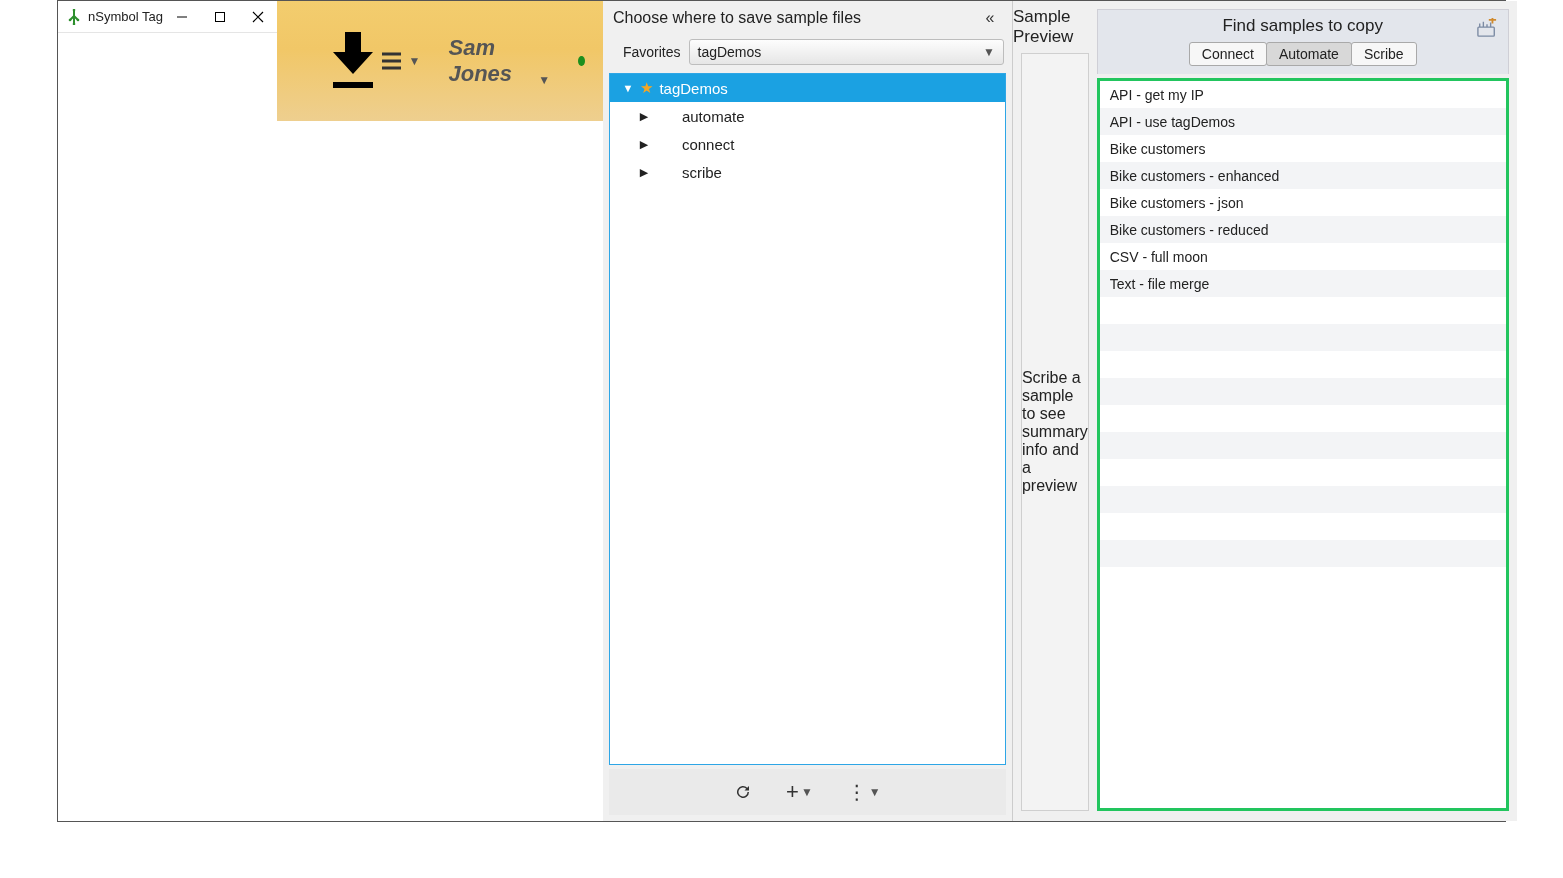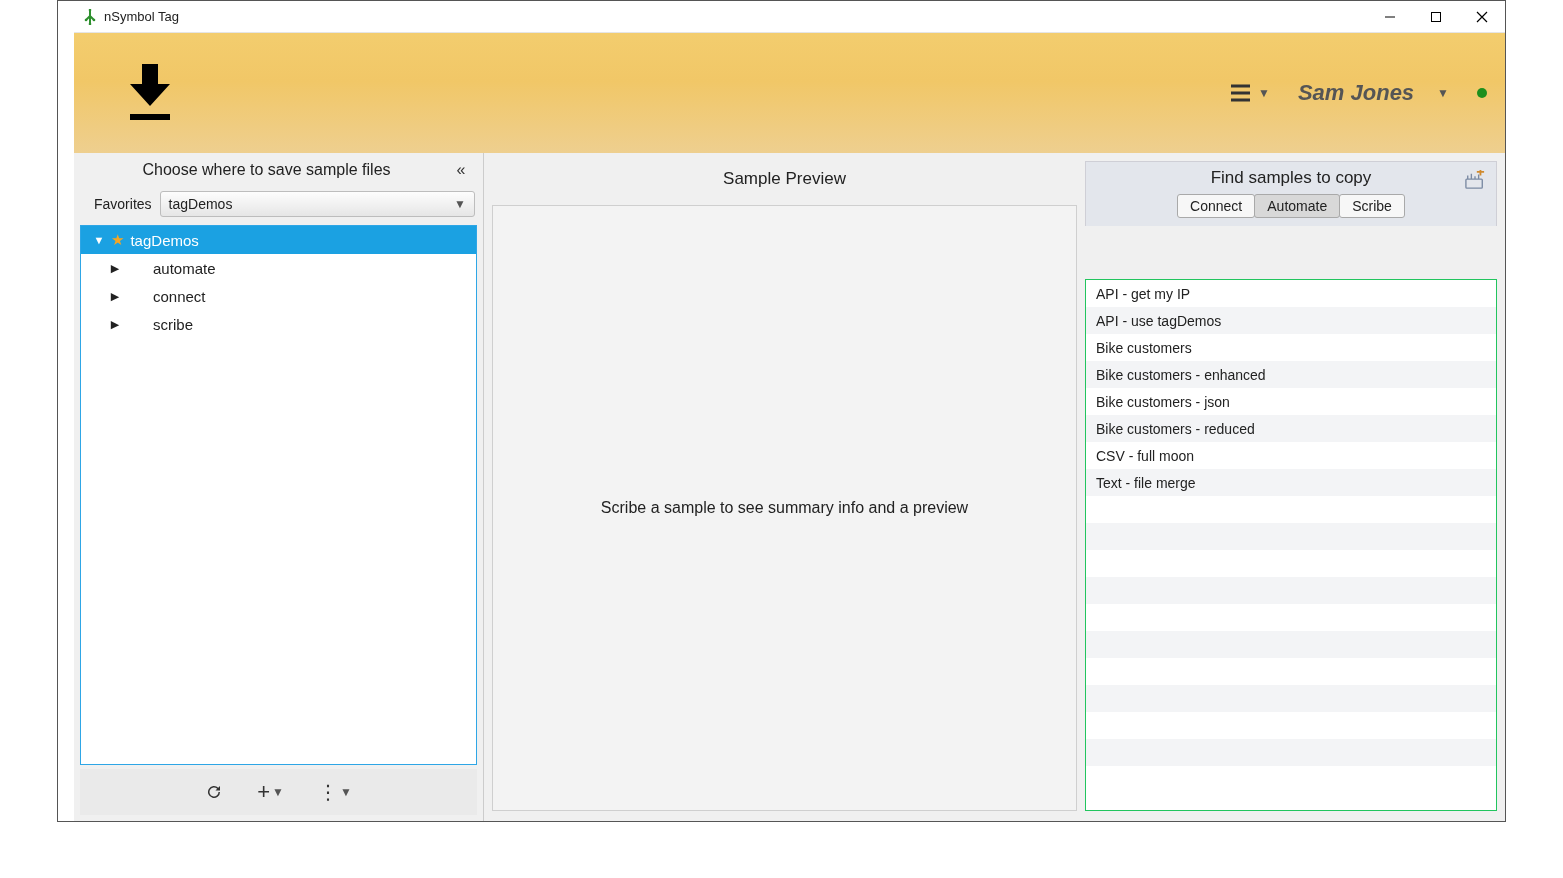--- a/index.html
+++ b/index.html
@@ -1,43 +1,43 @@
 <!DOCTYPE html>
 <html><head>
 <meta charset="utf-8">
 <style>
   * { box-sizing: border-box; }
   html, body { margin:0; padding:0; height:100%; font-family: "Segoe UI", Tahoma, sans-serif; font-size:14px; color:#222; background:#fff; }
-  .outer { border:1px solid #555; width:1449px; height:822px; margin:0 auto; display:flex; flex-direction:column; background:#fff;padding-left:16px; }
+  .outer { border:1px solid #555; width:1449px; height:822px; margin:0 auto; display:flex; flex-direction:row; background:#fff; }
 
   
   .titlebar { height:32px; display:flex; align-items:center; padding:0 0 0 8px; border-bottom:1px solid #e5e5e5; }
   .app-icon { width:16px; height:16px; margin-right:6px; }
   .title-text { flex:0 0 auto; font-size:13px; }
   .titlebar-spacer { flex:1; }
   .win-btn { width:46px; height:32px; display:flex; align-items:center; justify-content:center; }
 
   
   .banner { height:120px; background: linear-gradient(180deg, #f3cd6e 0%, #f1c767 40%, #eecf8f 100%); display:flex; align-items:center; padding:0 18px; }
   .banner-left { flex:0 0 auto; padding-left:30px; }
   .banner-spacer { flex:1; }
   .banner-right { display:flex; align-items:center; gap:28px; }
   .hamburger-btn { display:flex; align-items:center; gap:4px; color:#333; }
-  .user-block { display:flex; align-items:center; gap:23px; }
+  .user-block { display:flex; align-items:flex-end; gap:23px; }
   .user-name { font-size:22px; font-style:italic; font-weight:bold; color:#555; }
   .caret { font-size:12px; color:#555; }
   .status-dot { width:10px; height:10px; border-radius:50%; background:#1d8f1d; }
 
   
   .main { flex:1; display:flex; min-height:0; background:#f0f0f0; }
 
   
   .left-panel { width:410px; display:flex; flex-direction:column; border-right:1px solid #ccc; background:#f0f0f0; }
   .left-header { display:flex; align-items:center; height:34px; padding:0 10px; }
-  .left-header-title { flex:1; text-align:center; font-size:16px; }
+  .left-header-title { flex:1; text-align:left; font-size:16px; }
   .collapse-btn { width:24px; text-align:center; font-size:16px; color:#333; }
 
   .fav-row { display:flex; align-items:center; gap:8px; padding:4px 8px;margin-left:12px; }
   .fav-label { font-size:14px; }
   .fav-select {
     flex:1; height:26px; border:1px solid #bdbdbd; border-radius:3px;
     background:linear-gradient(180deg,#fdfdfd,#e6e6e6);
     display:flex; align-items:center; justify-content:space-between; padding:0 8px; font-size:14px;
   }
 
@@ -59,37 +59,37 @@
 
   
   .center-panel { flex:1; display:flex; flex-direction:column; background:#f0f0f0;justify-content:flex-end; }
   .center-title { height:52px; display:flex; align-items:center; justify-content:center; font-size:17px; }
   .center-body {
     flex:1; margin:0 8px 10px 8px; background:#f3f3f3; border:1px solid #cfcfcf;
     display:flex; align-items:center; justify-content:center; color:#222; font-size:16px;
   }
 
   
-  .right-panel { width:420px; display:flex; flex-direction:column; background:#f0f0f0;gap:41px; }
+  .right-panel { width:420px; display:flex; flex-direction:column; background:#f0f0f0; }
   .right-header {
     margin:8px 8px 0 0; background:#e3e6ec; border:1px solid #cfcfd6; border-bottom:none;
     padding:6px 10px 8px 10px; position:relative;
   }
   .right-header-title { text-align:center; font-size:17px; }
   .settings-icon { position:absolute; right:10px; top:8px; color:#7b8aa3; }
   .seg-control { display:flex; justify-content:center; margin-top:6px; }
   .seg-btn {
     border:1px solid #a9a9a9; background:#f7f7f7; padding:3px 12px; font-size:14px;
     border-radius:3px; margin-left:-1px;
   }
   .seg-btn:first-child { margin-left:0; }
   .seg-btn.selected { background:#d8d8d8; }
 
   .sample-list {
-    flex:1; margin:12px 8px 10px 0; border:1px solid #22c55e; background:#fff; overflow:auto;
+    flex:1; margin:4px 8px 10px 0; border:3px solid #22c55e; background:#fff; overflow:auto;
   }
   .sample-row { height:27px; display:flex; align-items:center; padding:0 10px; font-size:14px; }
   .sample-row:nth-child(even) { background:#f3f4f6; }
 </style>
 </head>
 <body>
 
 <div class="outer">
 
   <div class="titlebar">

